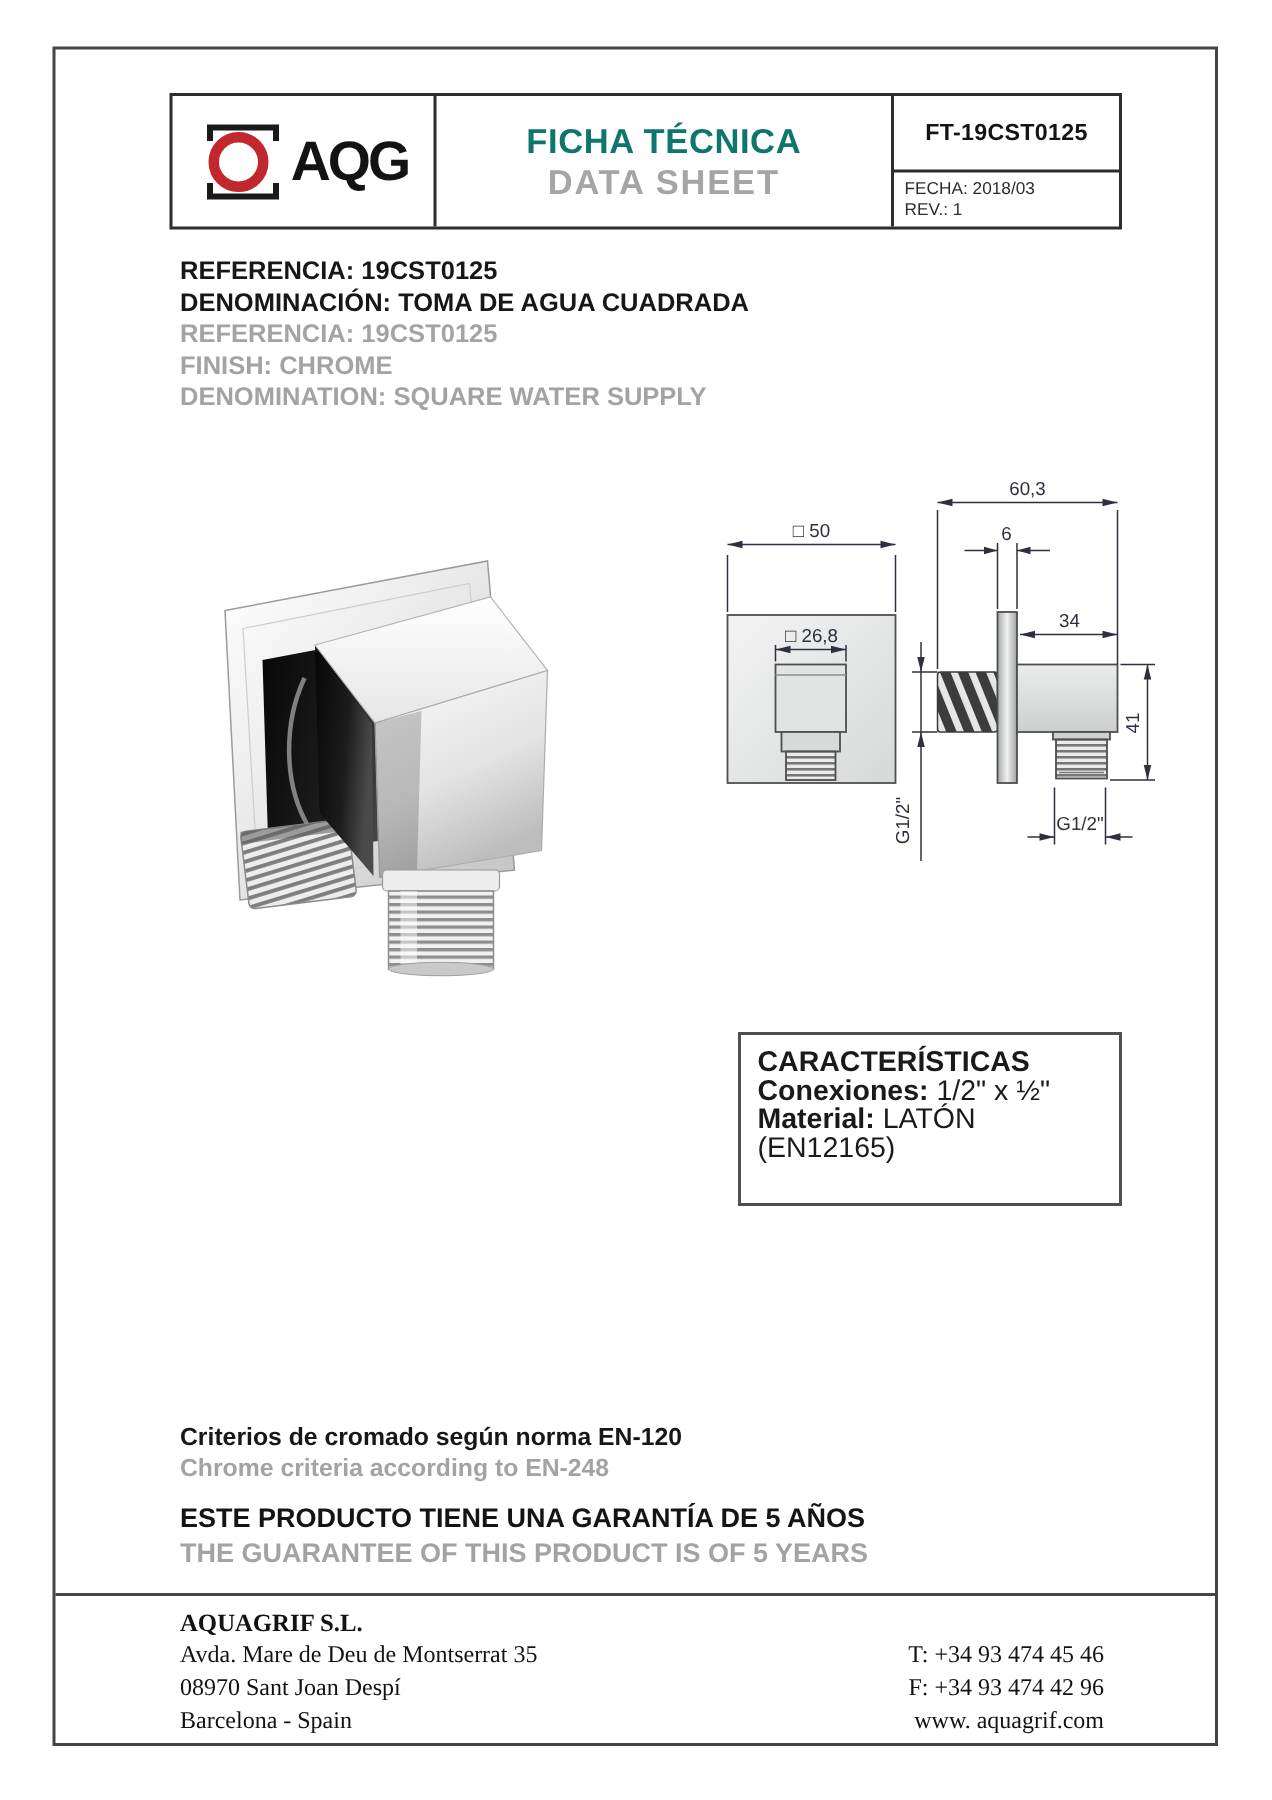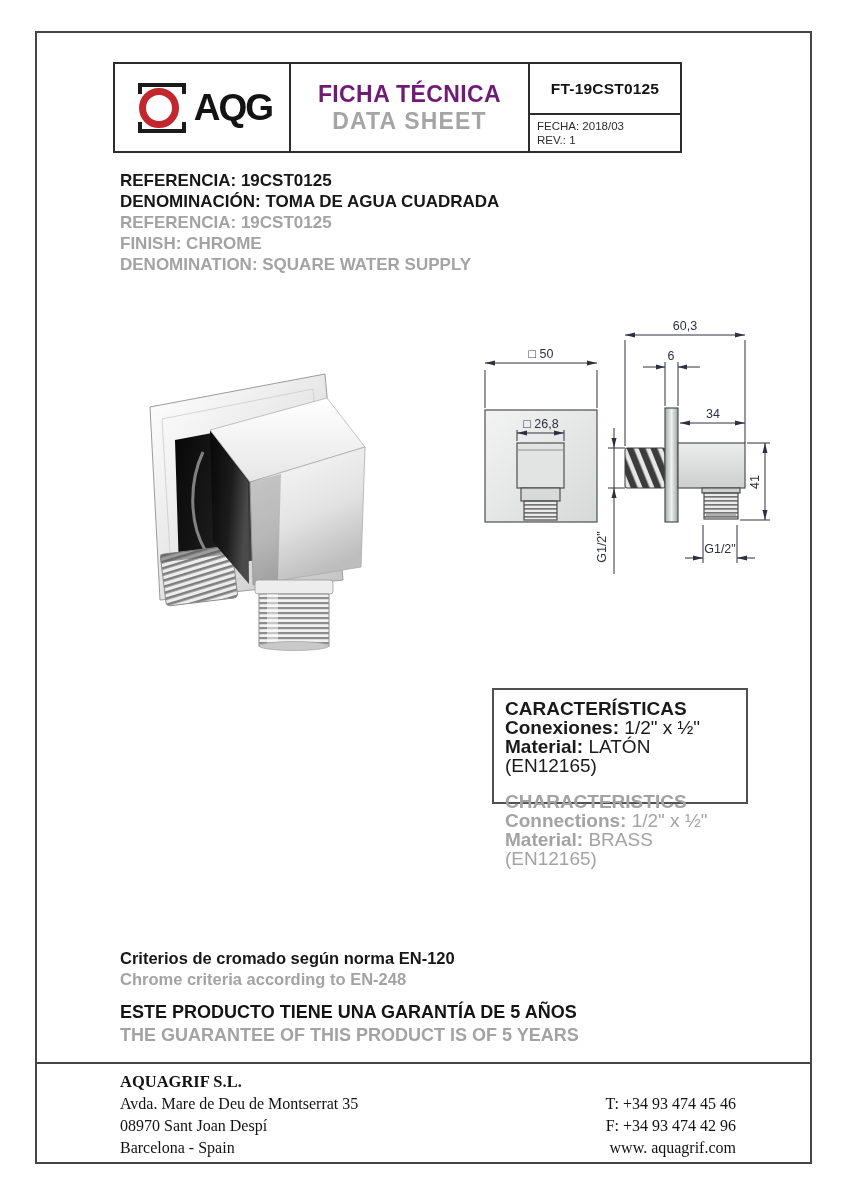--- a/index.html
+++ b/index.html
@@ -6,34 +6,34 @@
   .page {
     position:relative; width:848px; height:1200px; background:#ffffff;
     font-family:"Liberation Sans", sans-serif; overflow:hidden;
   }
   .page-border {
     position:absolute; left:35px; top:31px; width:777px; height:1133px;
     border:2px solid #454545; box-sizing:border-box;
   }
   
   .header-table {
-    position:absolute; left:113px; top:62px; width:569px; height:91px;
+    position:absolute; left:113px; top:62px; width:635px; height:91px;
     display:flex; box-sizing:border-box; border:2px solid #2d2d2d; background:#fff;
   }
   .hcol-logo {
     width:176px; display:flex; align-items:center; justify-content:center;
     border-right:2px solid #2d2d2d; box-sizing:border-box;
   }
   .logo-wrap { display:flex; align-items:center; }
   .logo-text { font-size:37px; font-weight:bold; color:#131313; letter-spacing:-2px; margin-left:2px; }
   .hcol-title {
     flex:1; display:flex; flex-direction:column; align-items:center; justify-content:center;
     border-right:2px solid #2d2d2d; box-sizing:border-box;
   }
-  .title-primary { font-size:23px; font-weight:bold; color:#701a75; letter-spacing:0.4px; line-height:27px; }
+  .title-primary { font-size:23px; font-weight:bold; color:#0f766e; letter-spacing:0.4px; line-height:27px; }
   .title-secondary { font-size:23px; font-weight:bold; color:#a5a5a5; letter-spacing:1.2px; line-height:27px; }
   .hcol-ref { width:150px; display:flex; flex-direction:column; box-sizing:border-box; }
   .ref-top {
     height:51px; display:flex; align-items:center; justify-content:center;
     border-bottom:2px solid #2d2d2d; box-sizing:border-box;
     font-weight:bold; font-size:15.5px; color:#141414; letter-spacing:0.2px;
   }
   .ref-bottom { flex:1; padding:4px 7px 0 7px; font-size:11.5px; line-height:14px; color:#2c2c2c;border-radius:16px; }
   
   .product-info { position:absolute; left:120px; top:170px; font-weight:bold; font-size:17px; line-height:21px; color:#171717; }
@@ -258,25 +258,20 @@
       <text class="dimtxt" x="260" y="253" text-anchor="middle">G1/2"</text>
     </g>
   </svg>
 
   <div class="char-box">
     <div>
       <div class="blk-title">CARACTERÍSTICAS</div>
       <div><span class="lbl">Conexiones:</span> <span>1/2" x ½"</span></div>
       <div><span class="lbl">Material:</span> <span>LATÓN (EN12165)</span></div>
     </div>
-    <div class="char-en">
-      <div class="blk-title">CHARACTERISTICS</div>
-      <div><span class="lbl">Connections:</span> <span>1/2" x ½"</span></div>
-      <div><span class="lbl">Material:</span> <span>BRASS (EN12165)</span></div>
-    </div>
   </div>
 
   <div class="criteria">
     <div>Criterios de cromado según norma EN-120</div>
     <div class="gray">Chrome criteria according to EN-248</div>
   </div>
   <div class="warranty">
     <div>ESTE PRODUCTO TIENE UNA GARANTÍA DE 5 AÑOS</div>
     <div class="gray">THE GUARANTEE OF THIS PRODUCT IS OF 5 YEARS</div>
   </div>

